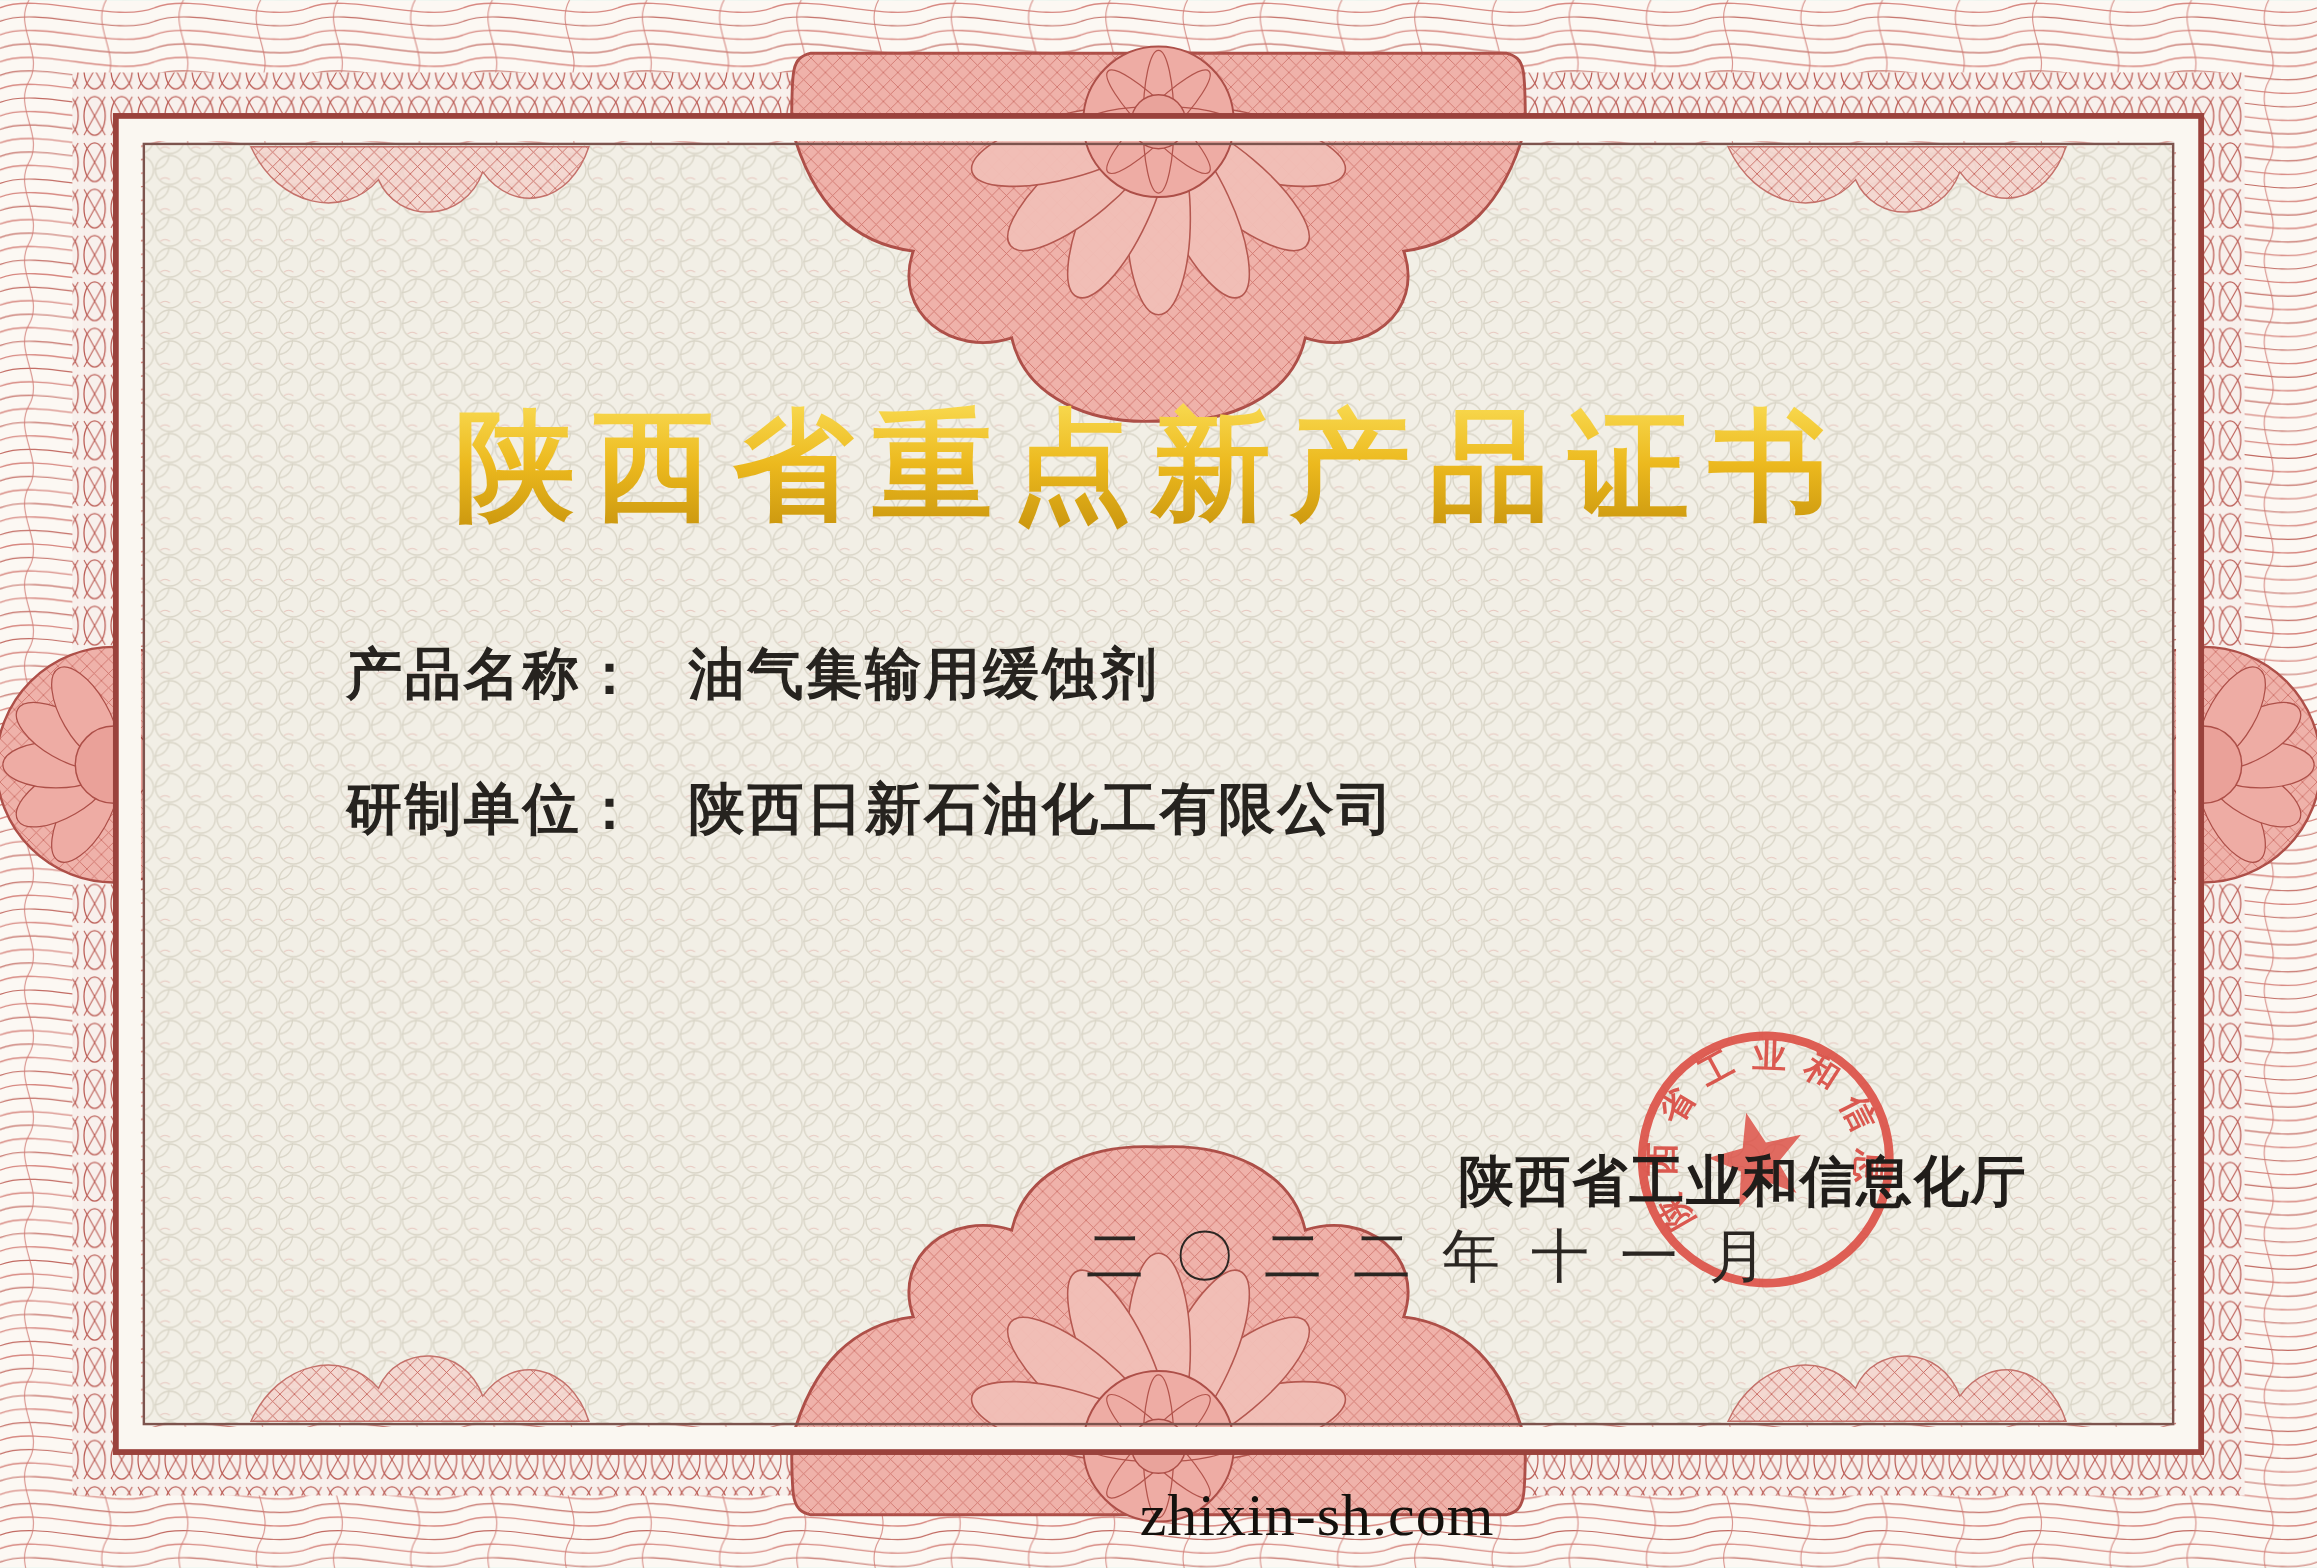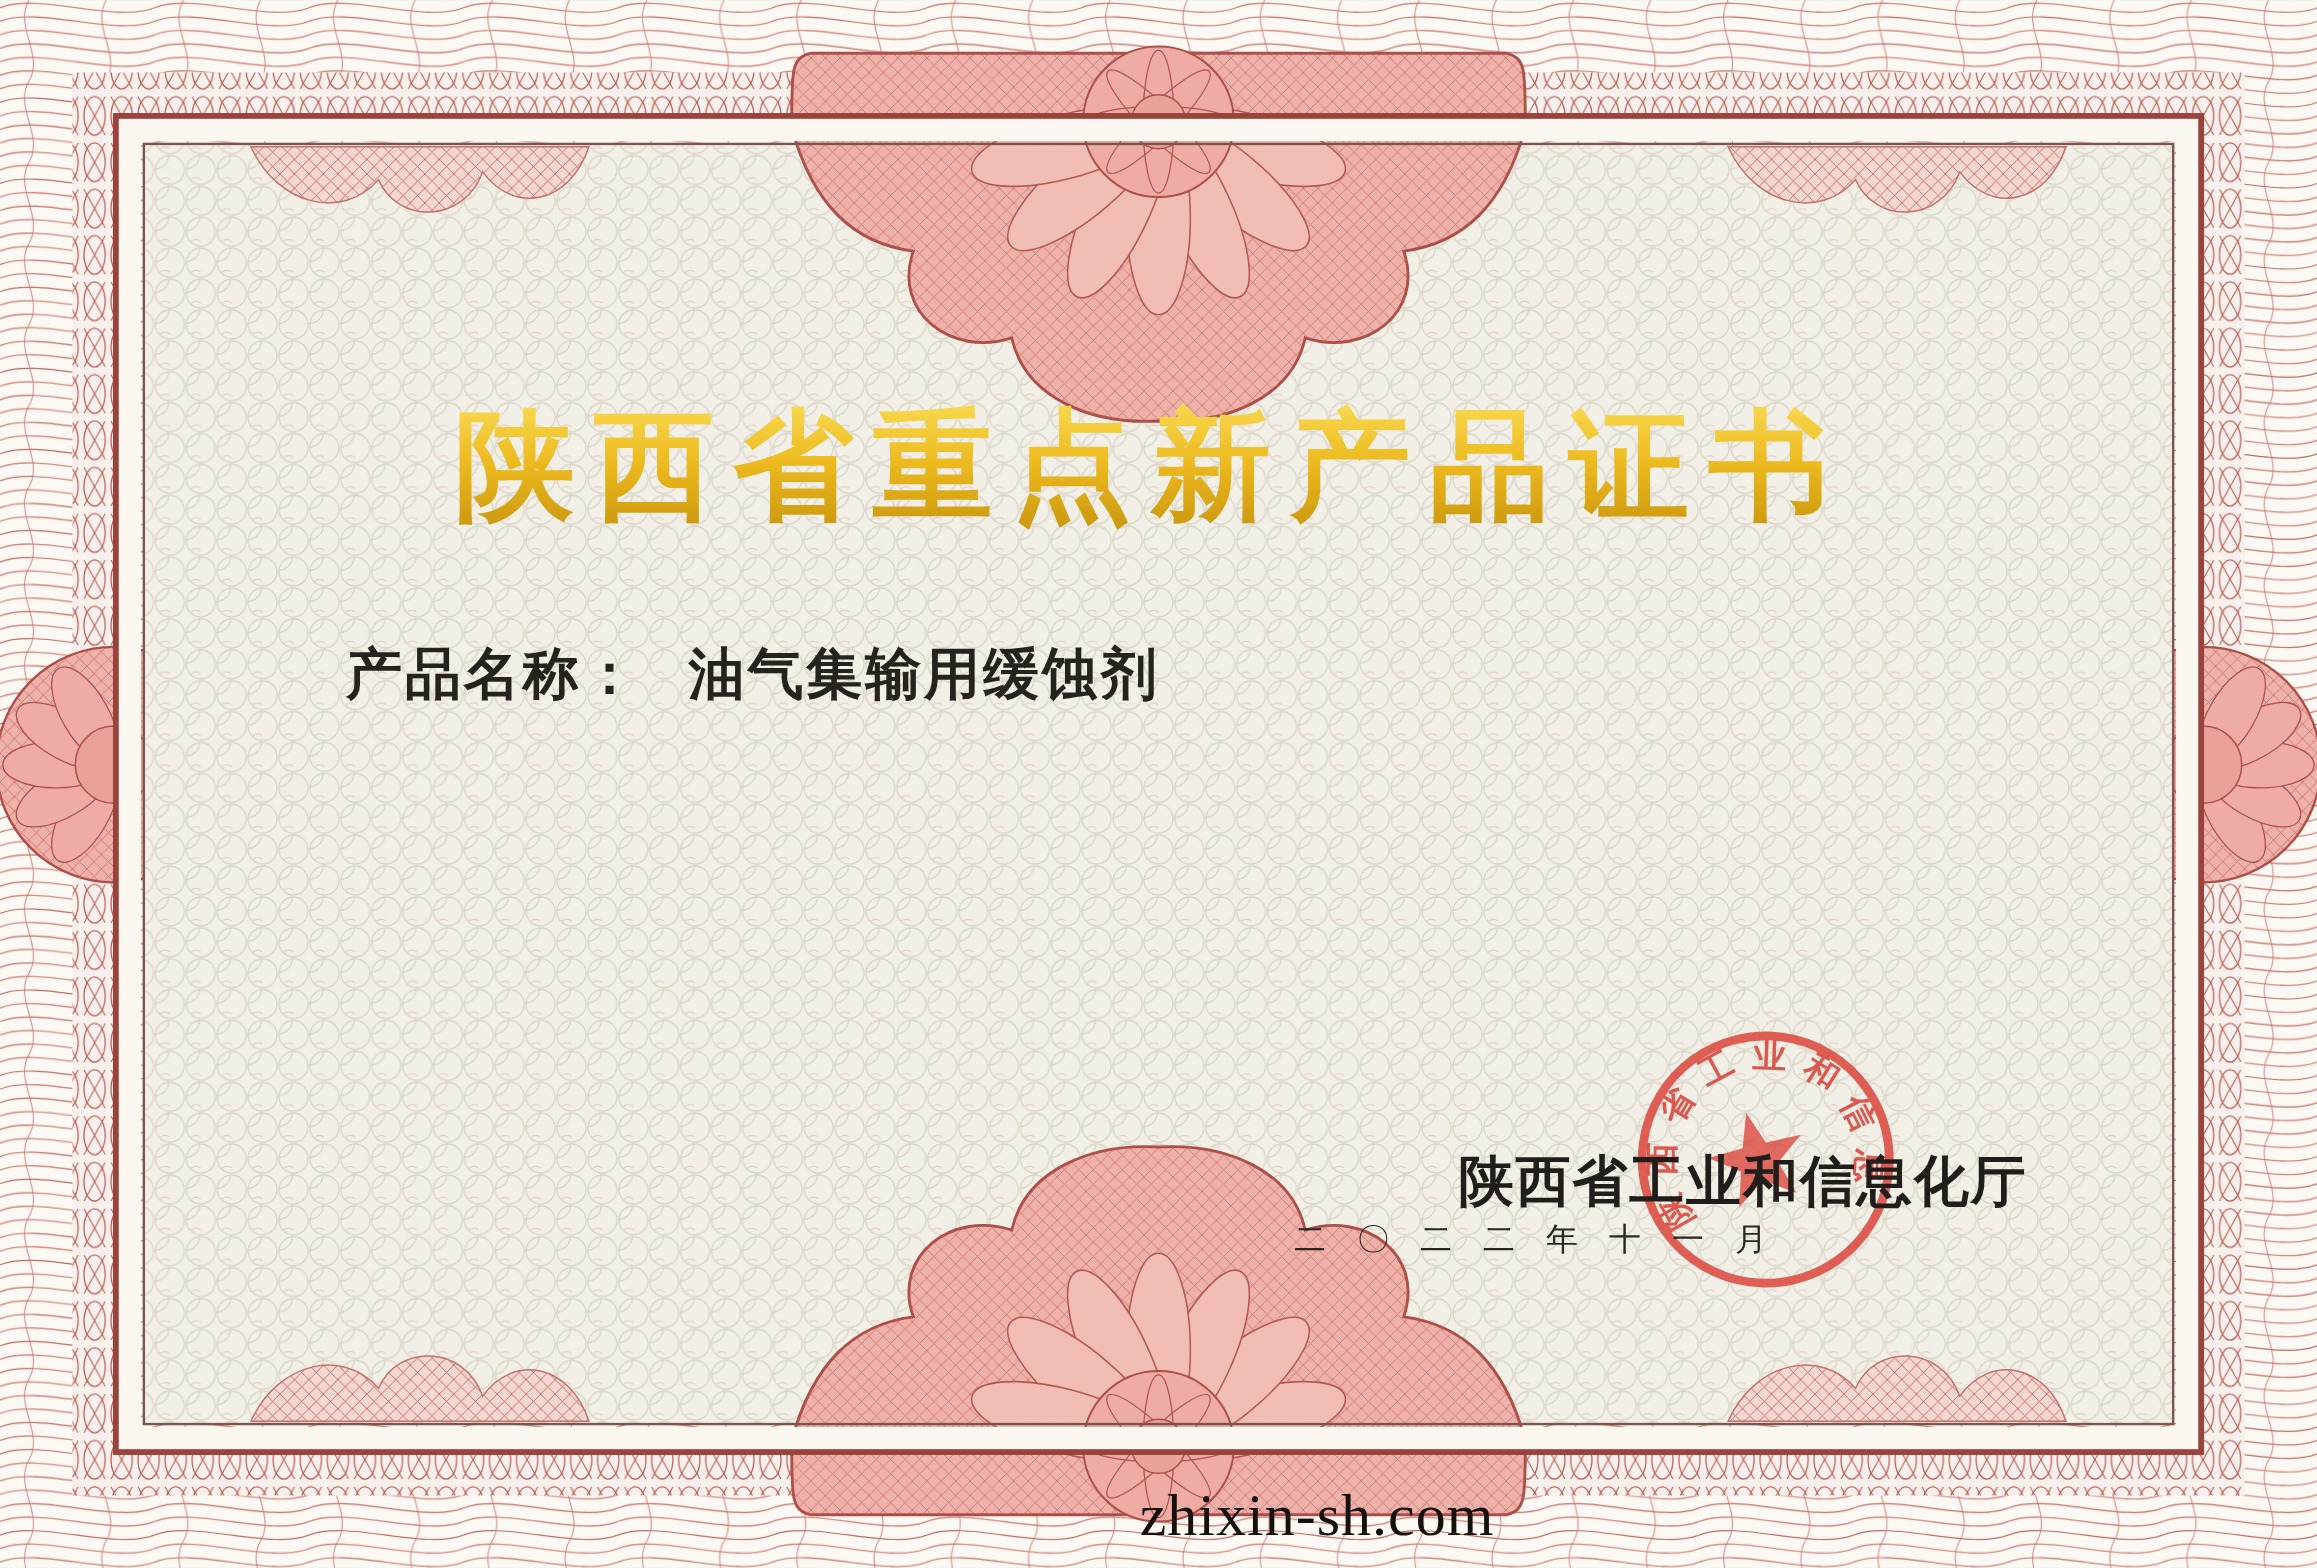--- a/index.html
+++ b/index.html
@@ -20,21 +20,21 @@
       background:linear-gradient(180deg,#f9db52 8%,#ecb91e 48%,#c18d0a 100%);
       -webkit-background-clip:text;background-clip:text;color:transparent;
     }
   }
   .row{left:346px;font-size:56px;font-weight:bold;letter-spacing:2.9px;}
   .r1{top:637px}.r2{top:772px}.r3{top:908px}.r4{top:1043px}
   .row .val{margin-left:48px;}
   .issuer{left:1743px;top:1145px;transform:translateX(-50%);
     font-size:55px;font-weight:bold;letter-spacing:1.9px;color:#201d1a;}
   .date{left:1798px;top:1218px;transform:translateX(-100%);
-    font-size:32px;letter-spacing:31px;color:#2a2622;}
+    font-size:58px;letter-spacing:31px;color:#2a2622;}
   .watermark{left:1317px;top:1481px;transform:translateX(-50%);
     font-size:60px;letter-spacing:1px;color:#14110d;
     font-family:Liberation Serif, serif;}
 </style>
 </head>
 <body>
 
 <div id="stage">
 
   <svg class="bg" viewBox="0 0 2400 1624" xmlns="http://www.w3.org/2000/svg" xmlns:xlink="http://www.w3.org/1999/xlink">
@@ -139,18 +139,21 @@
         <textPath href="#sealArc" xlink:href="#sealArc" startOffset="2" textLength="495" lengthAdjust="spacing">陕西省工业和信息化厅</textPath>
       </text>
     </g>
   </svg>
 
   <div class="txt title">陕西省重点新产品证书</div>
 
   <div class="txt row r1">
     <span class="lab">产品名称：</span><span class="val">油气集输用缓蚀剂</span>
   </div>
+  <div class="txt row r2">
+    <span class="lab">研制单位：</span><span class="val">陕西日新石油化工有限公司</span>
+  </div>
 
   <div class="txt issuer">陕西省工业和信息化厅</div>
   <div class="txt date">二〇二二年十一月</div>
   <div class="txt watermark">zhixin-sh.com</div>
 </div>
 
 
 </body></html>

